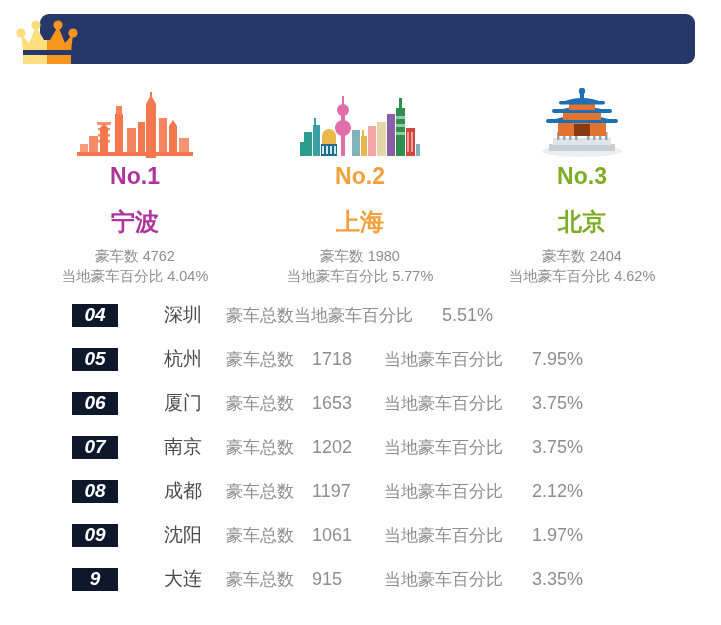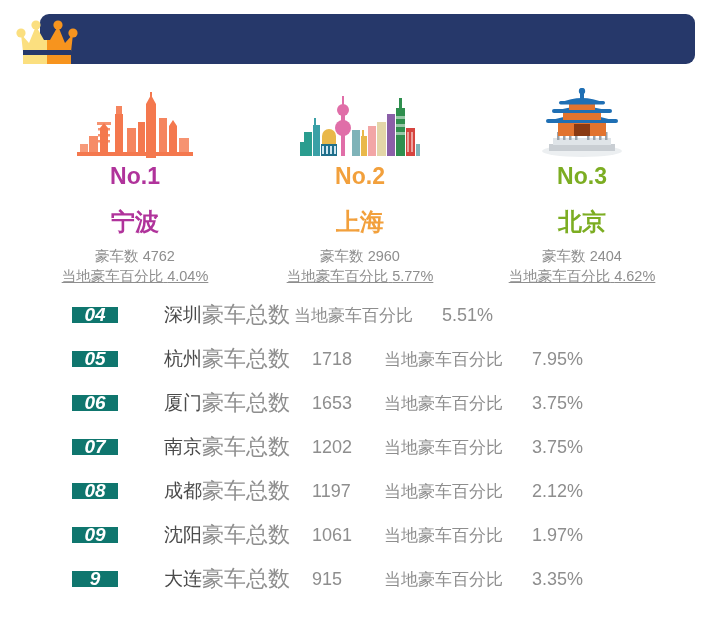--- a/index.html
+++ b/index.html
@@ -47,43 +47,43 @@
     font-size:23px; font-weight:bold; letter-spacing:0px;
     margin-top:6px; line-height:1.05;
   }
   .city-name{
     font-size:24px; font-weight:bold; margin-top:20px; line-height:1.15;
   }
   .stat-line{
     color:#8e8e8e; font-size:14.5px; line-height:20px; margin-top:10px;
     white-space:nowrap;
   }
-  .stat-line .s2{ display:block;text-decoration:underline; }
+  .stat-line .s2{ display:block; }
 
   
   .list{
     position:absolute; left:0; top:293px; width:721px;
   }
   .row{
     position:relative; height:44px; display:flex; align-items:center;
     padding-left:72px; box-sizing:border-box;
   }
   .rank-badge{
-    width:46px; height:16px; background:#0f766e; color:#ffffff;
+    width:46px; height:23px; background:#0f172a; color:#ffffff;
     font-size:19px; font-weight:bold; font-style:italic;
     display:flex; align-items:center; justify-content:center;
     flex:0 0 auto;
   }
   .row-city{
     width:84px; flex:0 0 auto; text-align:right; padding-left:23px;
     box-sizing:border-box;
     font-size:19px; color:#4a4a4a;
   }
   .row-lab1{
-    width:92px; flex:0 0 auto; font-size:22px; color:#8e8e8e; white-space:nowrap;
+    width:92px; flex:0 0 auto; font-size:17px; color:#8e8e8e; white-space:nowrap;text-align:right;
   }
   .row-count{
     width:90px; flex:0 0 auto; font-size:18px; color:#8e8e8e;
     padding-left:18px; box-sizing:border-box;
   }
   .row-lab2{
     width:128px; flex:0 0 auto; font-size:17px; color:#8e8e8e; white-space:nowrap;
   }
   .row-pct{
     flex:0 0 auto; font-size:18px; color:#8e8e8e; padding-left:20px;
@@ -180,21 +180,21 @@
           <rect x="111" y="40" width="2" height="20" fill="#ffffff" opacity="0.5"></rect>
           <rect x="0" y="50" width="5" height="14" fill="#2a9d8f"></rect>
           <rect x="116" y="52" width="4" height="12" fill="#7fb3b8"></rect>
         </g>
       </svg>
     </div>
     <div class="rank-label" style="color:#f2a03c">No.2</div>
     <div class="city-name" style="color:#f2a03c">上海</div>
     <div class="stat-line">
       <span>豪车数</span>
-      <span>2960</span>
+      <span>1980</span>
       <span class="s2">
         <span>当地豪车百分比</span>
         <span>5.77%</span>
       </span>
     </div>
   </div>
 
   <div class="podium-col c3">
     <div class="city-art">
       <svg width="110" height="70" viewBox="0 0 110 70">

